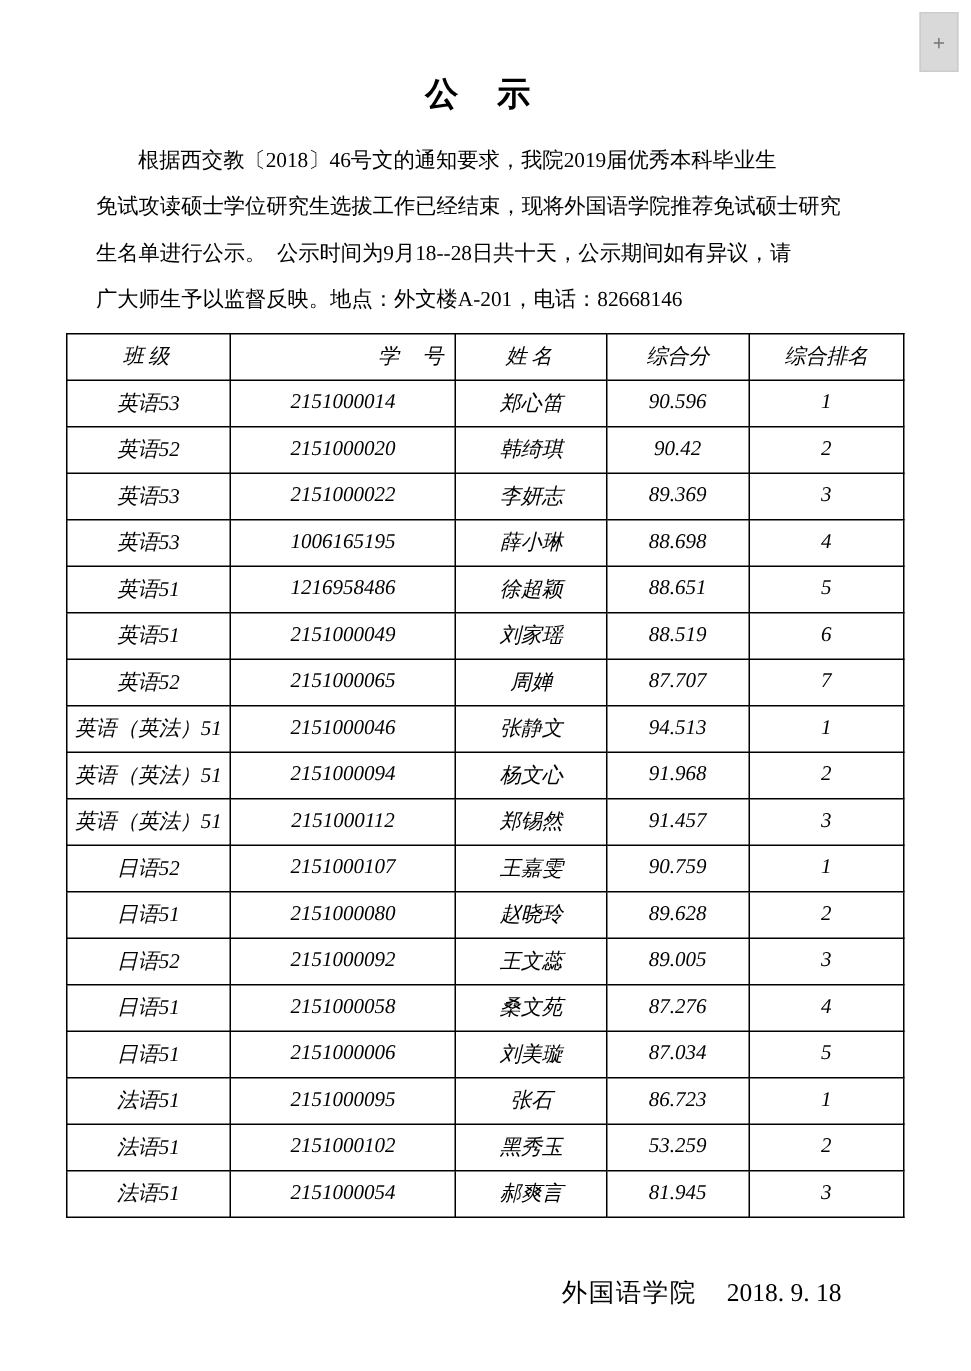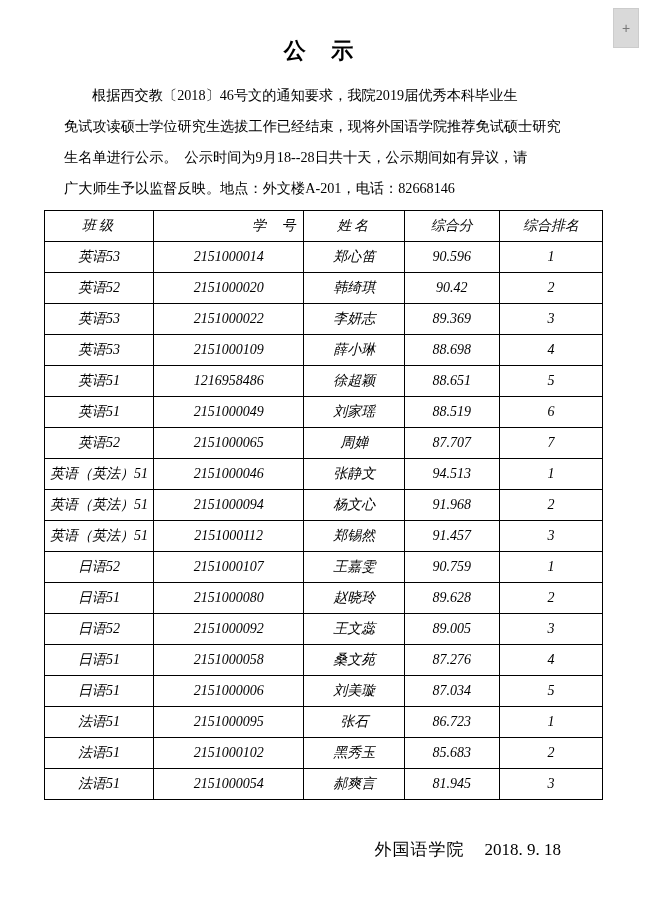--- a/index.html
+++ b/index.html
@@ -37,23 +37,23 @@
     color: #777777;
     font-size: 14px;
     font-family: "Liberation Sans", sans-serif;
     line-height: 1;
   }
   .doc-title {
     text-align: center;
     font-size: 22px;
     font-weight: bold;
     letter-spacing: 10px;
-    padding-top: 36px;
+    padding-top: 48px;
     padding-bottom: 14px;
-    font-family: Liberation Serif, serif;
+    font-family: Liberation Sans, sans-serif;
   }
   .body-text {
     font-size: 14.2px;
     line-height: 31px;
     text-align: justify;
     margin: 0 2px 6px 20px;
   }
   .body-text p {
     margin: 0;
     white-space: pre-wrap;
@@ -159,21 +159,21 @@
       </tr>
       <tr>
         <td>英语53</td>
         <td class="num">2151000022</td>
         <td>李妍志</td>
         <td class="num">89.369</td>
         <td class="num">3</td>
       </tr>
       <tr>
         <td>英语53</td>
-        <td class="num">2151000109</td>
+        <td class="num">1006165195</td>
         <td>薛小琳</td>
         <td class="num">88.698</td>
         <td class="num">4</td>
       </tr>
       <tr>
         <td>英语51</td>
         <td class="num">1216958486</td>
         <td>徐超颖</td>
         <td class="num">88.651</td>
         <td class="num">5</td>
@@ -252,21 +252,21 @@
         <td>法语51</td>
         <td class="num">2151000095</td>
         <td>张石</td>
         <td class="num">86.723</td>
         <td class="num">1</td>
       </tr>
       <tr>
         <td>法语51</td>
         <td class="num">2151000102</td>
         <td>黑秀玉</td>
-        <td class="num">85.683</td>
+        <td class="num">53.259</td>
         <td class="num">2</td>
       </tr>
       <tr>
         <td>法语51</td>
         <td class="num">2151000054</td>
         <td>郝爽言</td>
         <td class="num">81.945</td>
         <td class="num">3</td>
       </tr>
     </tbody>

